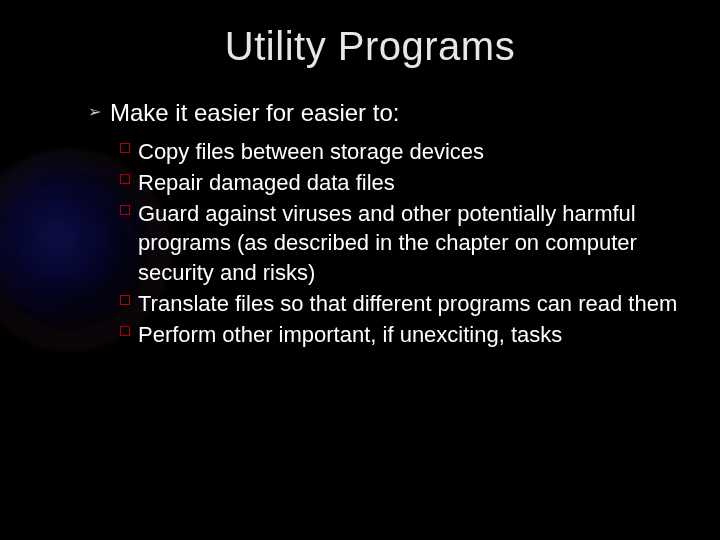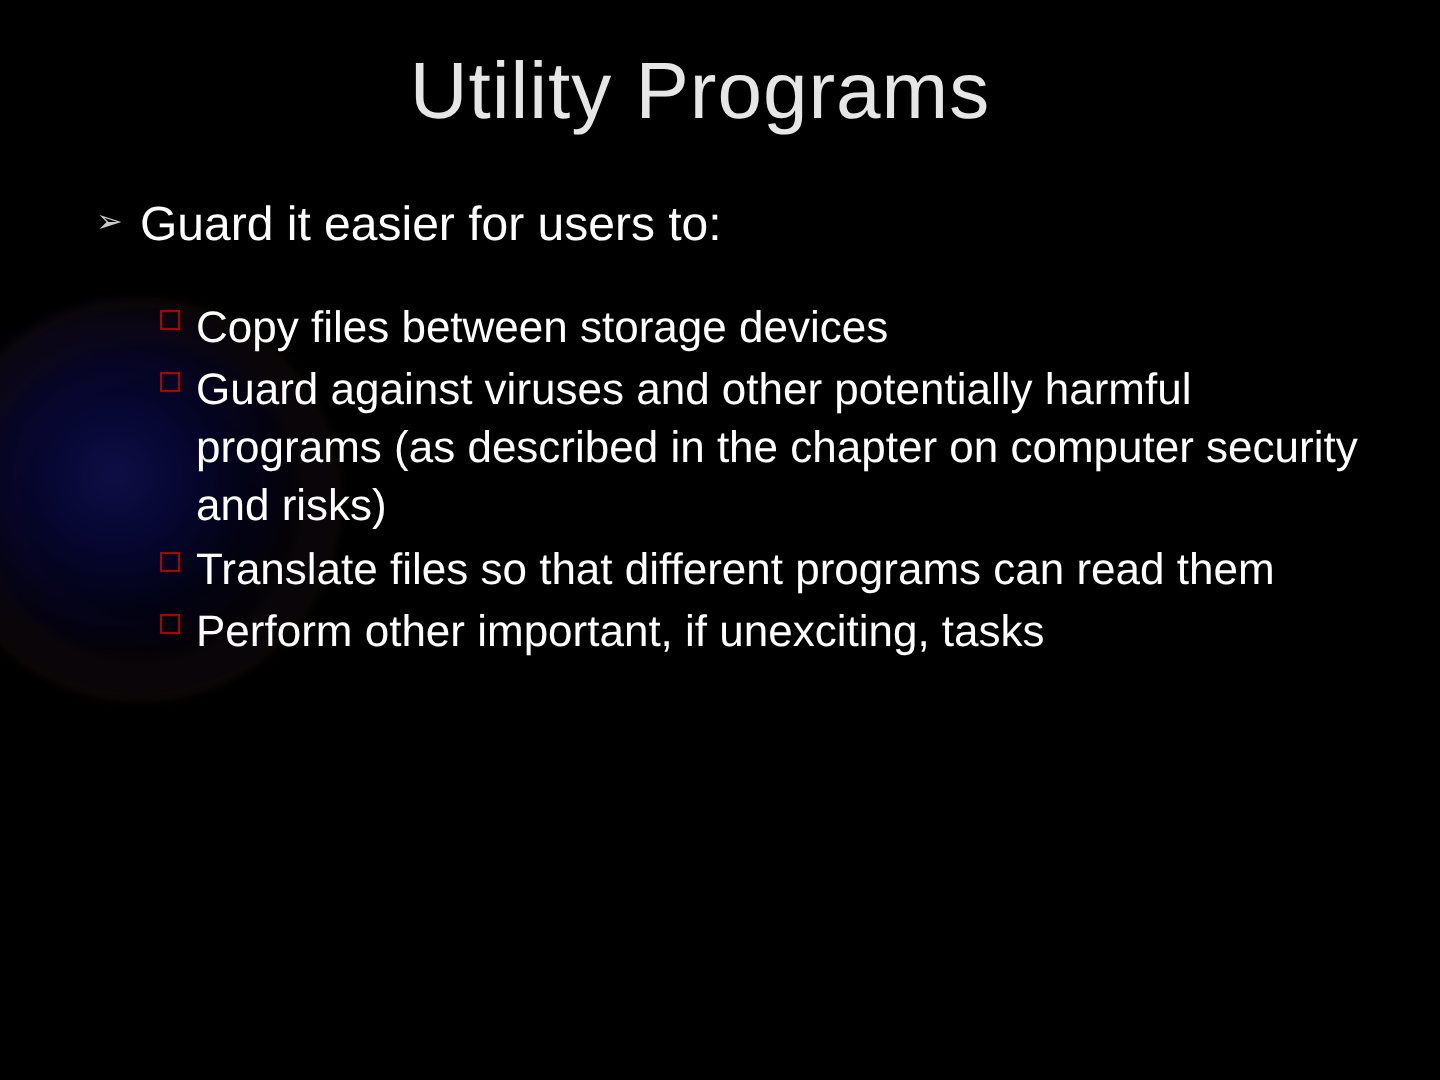--- a/index.html
+++ b/index.html
@@ -35,21 +35,21 @@
     border: 1px solid rgba(120,80,40,0.25);
     box-shadow:
       0 0 0 20px rgba(80,50,30,0.08) inset,
       0 0 0 40px rgba(60,30,120,0.06) inset;
   }
   .slide {
     position: relative;
     width: 100%;
     height: 100%;
     box-sizing: border-box;
-    padding: 24px 40px 30px 20px;
+    padding: 24px 40px 30px 60px;
   }
   h1.title {
     margin: 0 0 28px 0;
     text-align: center;
     font-size: 40px;
     font-weight: 400;
     color: #e6e6e6;
     letter-spacing: 0.5px;
   }
   .lvl1 {
@@ -64,21 +64,21 @@
   }
   .arrow-bullet {
     position: absolute;
     left: 0;
     top: 4px;
     font-size: 16px;
     color: #c9c9c9;
   }
   .lvl2 {
     margin-left: 60px;
-    margin-top: 20px;
+    margin-top: 8px;
   }
   .lvl2-item {
     position: relative;
     padding-left: 18px;
     font-size: 22px;
     line-height: 1.32;
     margin-bottom: 2px;
   }
   .sq-bullet {
     position: absolute;
@@ -96,28 +96,32 @@
 
 <div class="swirl"></div>
 
 <div class="slide">
 
   <h1 class="title">Utility Programs</h1>
 
   <div class="lvl1">
     <div class="lvl1-item">
       <span class="arrow-bullet">➢</span>
-      <span>Guard it easier for users to:</span>
+      <span>Make it easier for easier to:</span>
     </div>
   </div>
 
   <div class="lvl2">
     <div class="lvl2-item">
       <span class="sq-bullet"></span>
       <span>Copy files between storage devices</span>
+    </div>
+    <div class="lvl2-item">
+      <span class="sq-bullet"></span>
+      <span>Repair damaged data files</span>
     </div>
     <div class="lvl2-item">
       <span class="sq-bullet"></span>
       <span>Guard against viruses and other potentially harmful programs (as described in the chapter on computer security and risks)</span>
     </div>
     <div class="lvl2-item">
       <span class="sq-bullet"></span>
       <span>Translate files so that different programs can read them</span>
     </div>
     <div class="lvl2-item">

